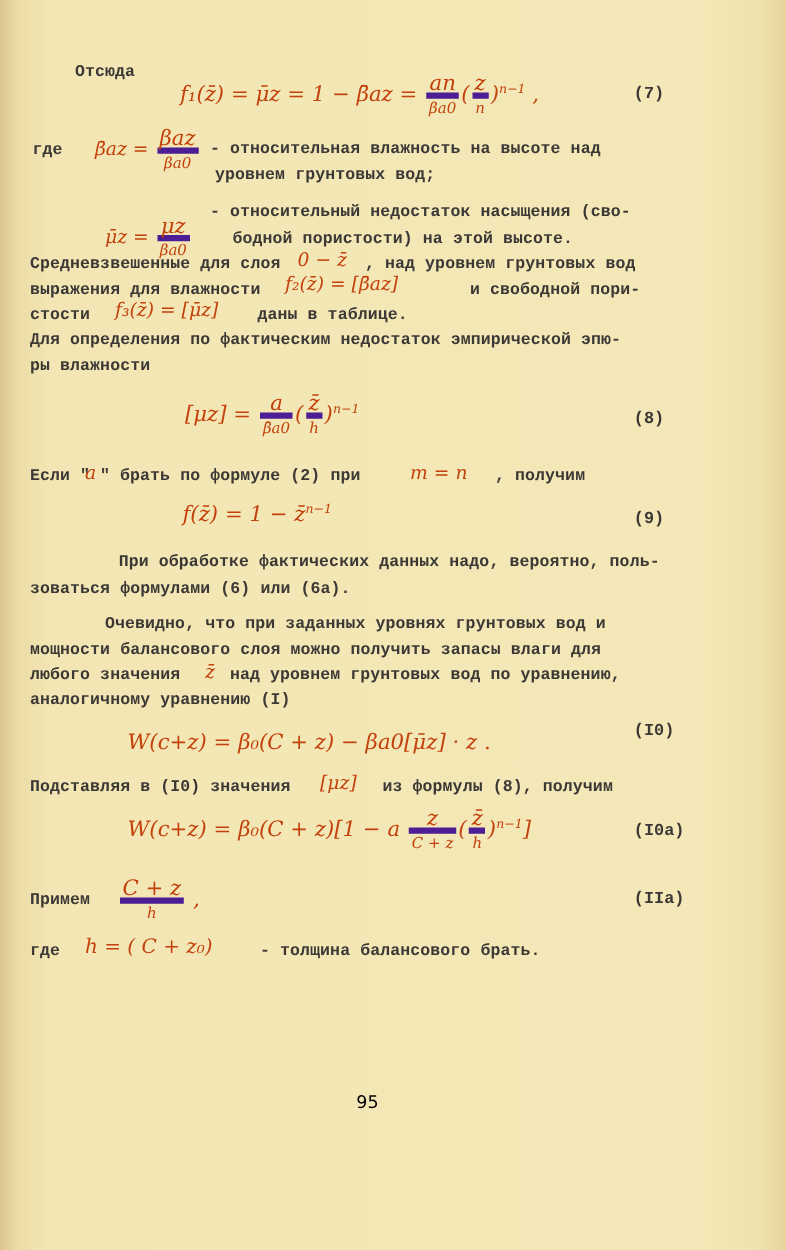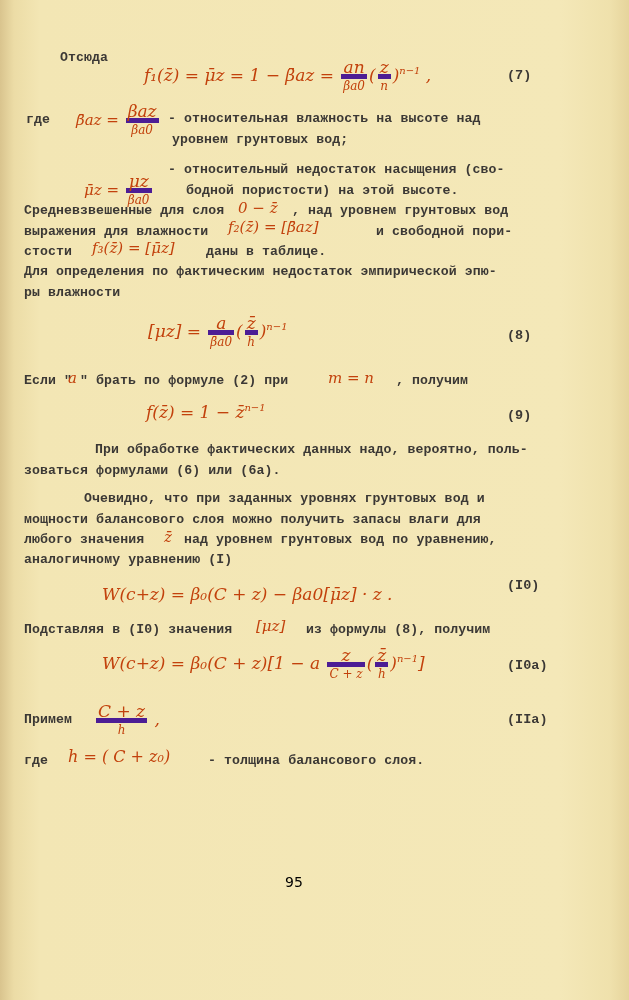--- a/index.html
+++ b/index.html
@@ -113,16 +113,16 @@
 
   <span class="t" style="left:24px;top:712px;">Примем</span>
   <div class="m" style="left:94px;top:704px;">
     <span class="frac"><span class="num">C + z</span><span class="den">h</span></span>
     <span>,</span>
   </div>
   <span class="eqn" style="left:507px;top:712px;">(IIa)</span>
 
   <span class="t" style="left:24px;top:753px;">где</span>
   <span class="m" style="left:68px;top:747px;font-size:16px;">h = ( C + z₀)</span>
-  <span class="t" style="left:208px;top:753px;">- толщина балансового слоя.</span>
+  <span class="t" style="left:208px;top:753px;">- толщина балансового брать.</span>
 
   <span class="pagenum">95</span>
 </div>
 
 </body></html>

